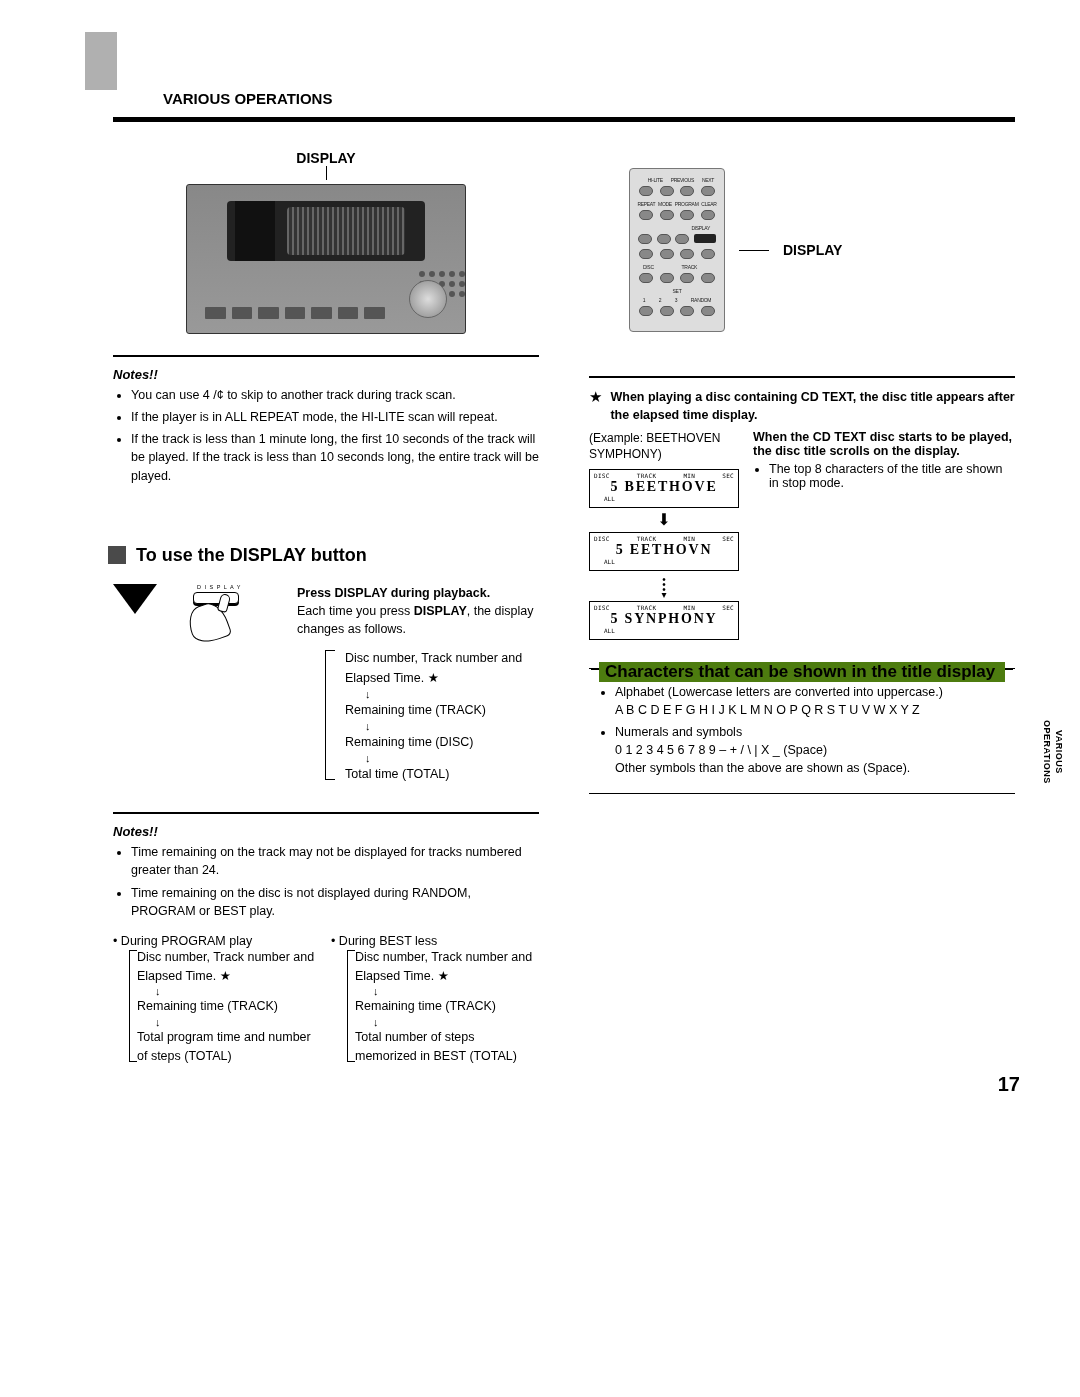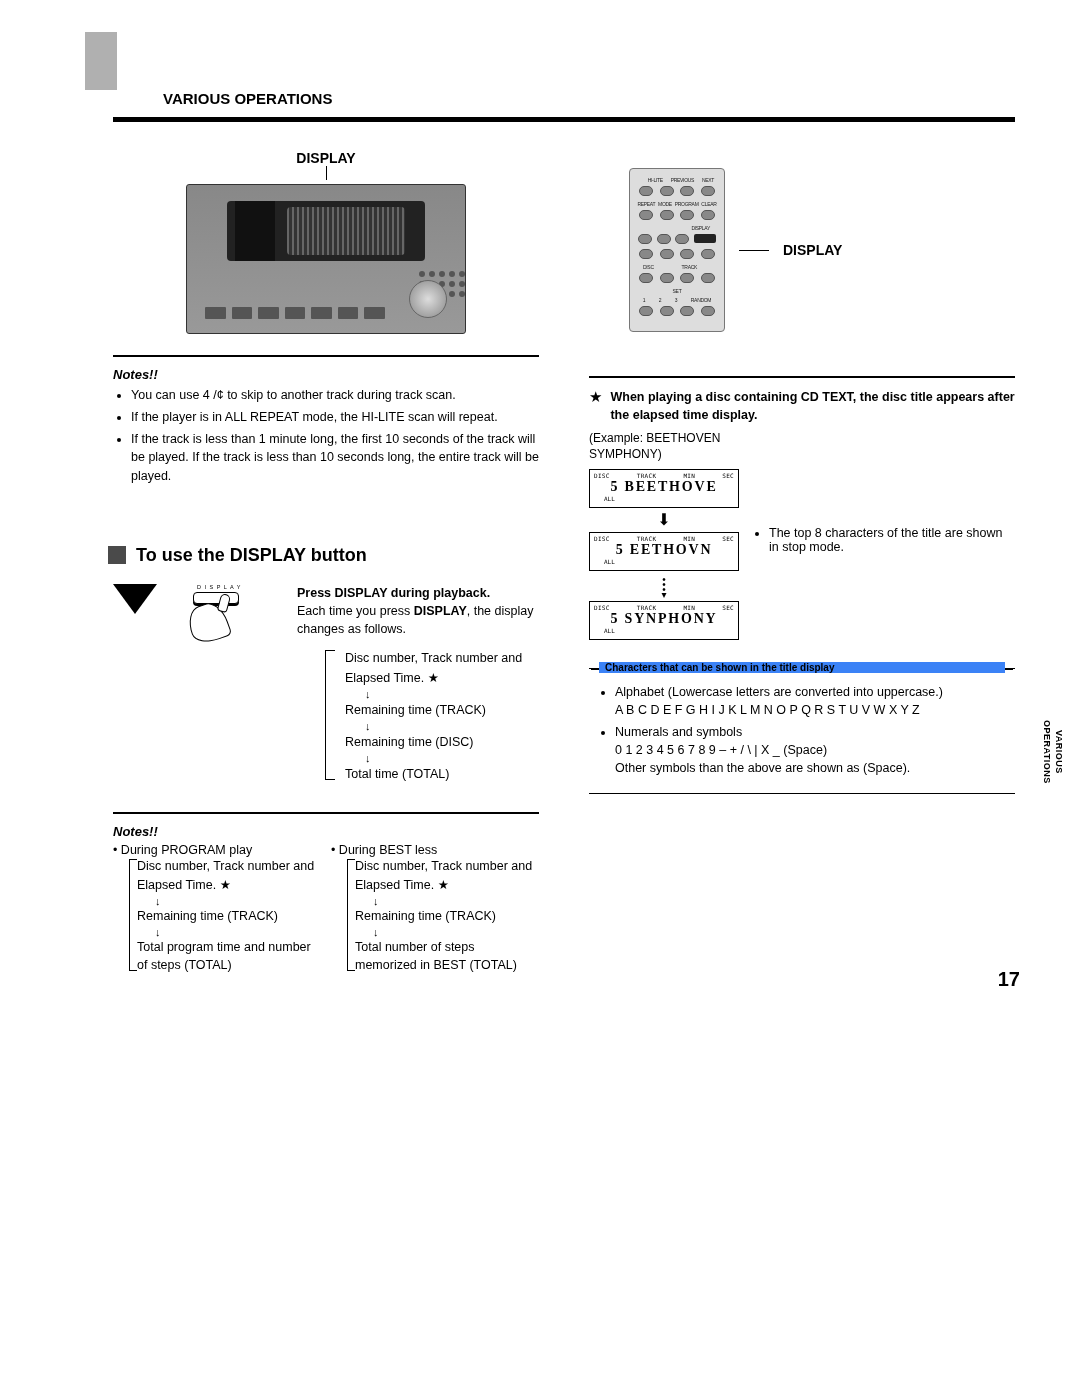--- a/index.html
+++ b/index.html
@@ -211,21 +211,21 @@
     position:absolute; left:-2px; top:2px; bottom:4px;
     width:8px;
     border-left:1px solid #000;
     border-top:1px solid #000;
     border-bottom:1px solid #000;
   }
   .star-note { display:flex; gap:8px; font-size:12.5px; line-height:1.45;}
   .star-note .star { font-size:15px; line-height:1; padding-top:1px;}
   .cd-text-fig {
     margin: 6px 0 12px 0;
-    display:flex; gap:14px; align-items:center;
+    display:flex; gap:14px; align-items:flex-start;
     font-size:12.5px;
   }
   .lcd-stack { width:150px;}
   .lcd {
     border:1px solid #000;
     width:150px;
     padding:2px 4px 5px 4px;
     margin-bottom:6px;
     font-family: monospace;
   }
@@ -247,41 +247,41 @@
     border-bottom:1px solid #000;
     padding: 10px 8px 12px 8px;
     margin-top:22px;
     position: relative;
   }
   .char-box-title {
     position:absolute;
     top:-7px;
     left:10px;
     right:10px;
-    background:#3b82f6;
+    background:#4d7c0f;
     padding:0 6px;
     font-weight:bold;
-    font-size:10px;
+    font-size:17px;
     display:flex;
     justify-content:space-between;
   }
   .char-box-title::before,
   .char-box-title::after {
     content:"";
     position:absolute;
     width:8px; height:1px; background:#000;
     top:7px;
   }
   .char-box-title::before{left:-8px;}
   .char-box-title::after{right:-8px;}
   .char-box ul { margin:4px 0 0 0; padding-left:18px; font-size:12.5px; line-height:1.45;}
   .char-box ul li { margin-bottom:4px;}
   .page-number {
     position:absolute;
-    bottom:34px;
+    bottom:20px;
     right:60px;
     font-size:20px;
     font-weight:bold;
   }
   .side-tab {
     position:absolute;
     right:16px;
     top: 720px;
     font-size:9px;
     font-weight:bold;
@@ -376,20 +376,24 @@
             <div class="line-item">Remaining time (DISC)</div>
             <div class="arrow-down">↓</div>
             <div class="line-item">Total time (TOTAL)</div>
           </div>
         </div>
       </div>
 
       <div class="thin-divider-wide"></div>
 
       <div class="notes-title">Notes!!</div>
+      <ul class="notes">
+        <li>Time remaining on the track may not be displayed for tracks numbered greater than 24.</li>
+        <li>Time remaining on the disc is not displayed during RANDOM, PROGRAM or BEST play.</li>
+      </ul>
 
       <div class="two-mini-cols">
         <div>
           • <span>During PROGRAM play</span>
           <div class="mini-cycle">
             <div class="bracket-left"></div>
             <div>Disc number, Track number and Elapsed Time.  ★</div>
             <div style="padding-left:18px;font-size:11px;line-height:1.1;">↓</div>
             <div>Remaining time (TRACK)</div>
             <div style="padding-left:18px;font-size:11px;line-height:1.1;">↓</div>
@@ -524,20 +528,21 @@
               <span>DISC</span>
               <span>TRACK</span>
               <span>MIN</span>
               <span>SEC</span>
             </div>
             <div class="lcd-text">5 SYNPHONY</div>
             <div class="lcd-footer">ALL</div>
           </div>
         </div>
         <div style="flex:1;">
+          <b>When the CD TEXT disc starts to be played, the disc title scrolls on the display.</b>
           <ul style="margin:4px 0 0 0;padding-left:16px;">
             <li>The top 8 characters of the title are shown in stop mode.</li>
           </ul>
         </div>
       </div>
 
       <div class="char-box">
         <div class="char-box-title">
           <span>Characters that can be shown in the title display</span>
         </div>

